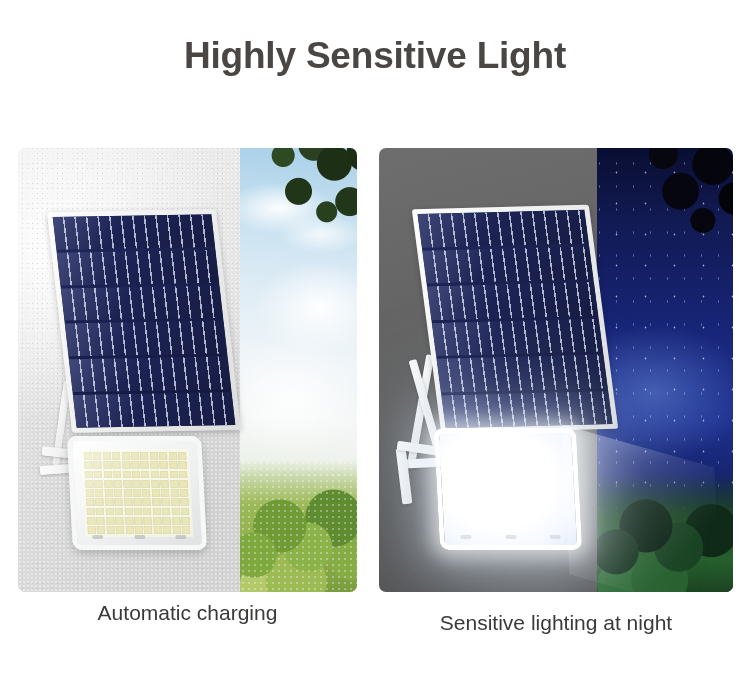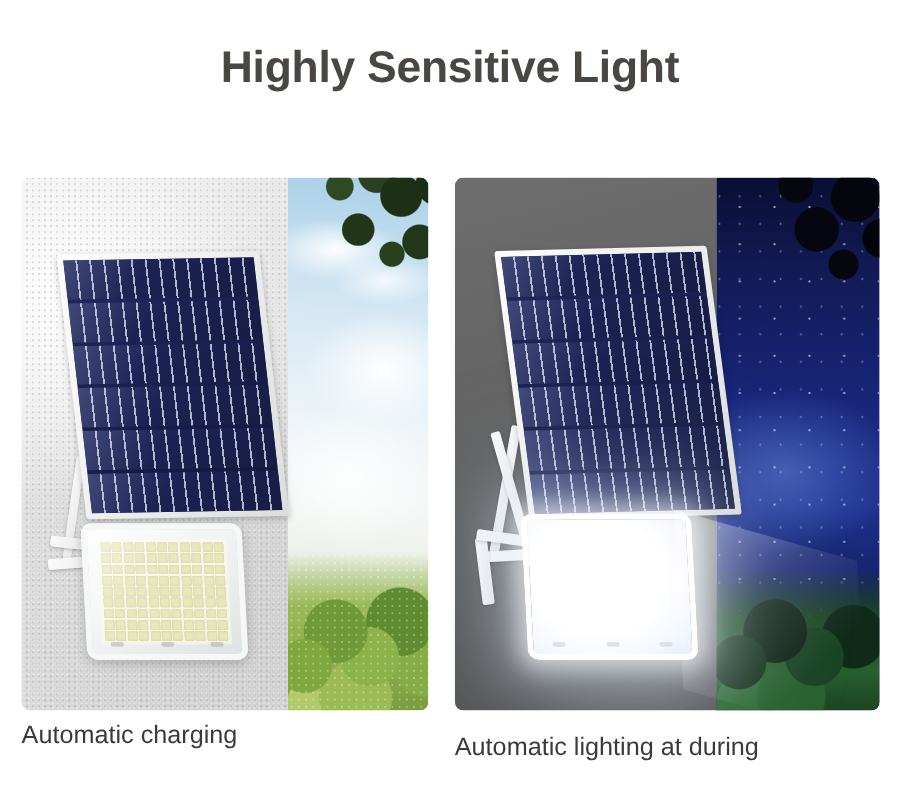--- a/index.html
+++ b/index.html
@@ -347,21 +347,21 @@
   .arm.day-1   { left: 24px; top: 300px; width: 34px; height: 9px; transform: rotate(6deg); }
   .arm.night-1 { left: 18px; top: 296px; width: 46px; height: 9px; transform: rotate(8deg); }
   .arm.night-2 { left: 20px; top: 300px; width: 10px; height: 56px; transform: rotate(-7deg); }
 
   
   .caption {
     position: absolute;
     color: #3c3a38;
     font-size: 21px;
     line-height: 1.28;
-    text-align: left;
+    text-align: center;
   }
   .caption.left  { left: 18px;  top: 600px; width: 339px; }
   .caption.right { left: 379px; top: 610px; width: 354px; }
   .caption .line { display: block; }
 </style>
 </head>
 <body>
 
 <div class="headline">
   <span class="line">Highly Sensitive Light</span>
@@ -555,14 +555,14 @@
     </div>
 
   </div>
 </div>
 
 <div class="caption left">
   <span class="line">Automatic charging</span>
 </div>
 
 <div class="caption right">
-  <span class="line">Automatic lighting at during</span>
+  <span class="line">Sensitive lighting at night</span>
 </div>
 
 </body></html>

